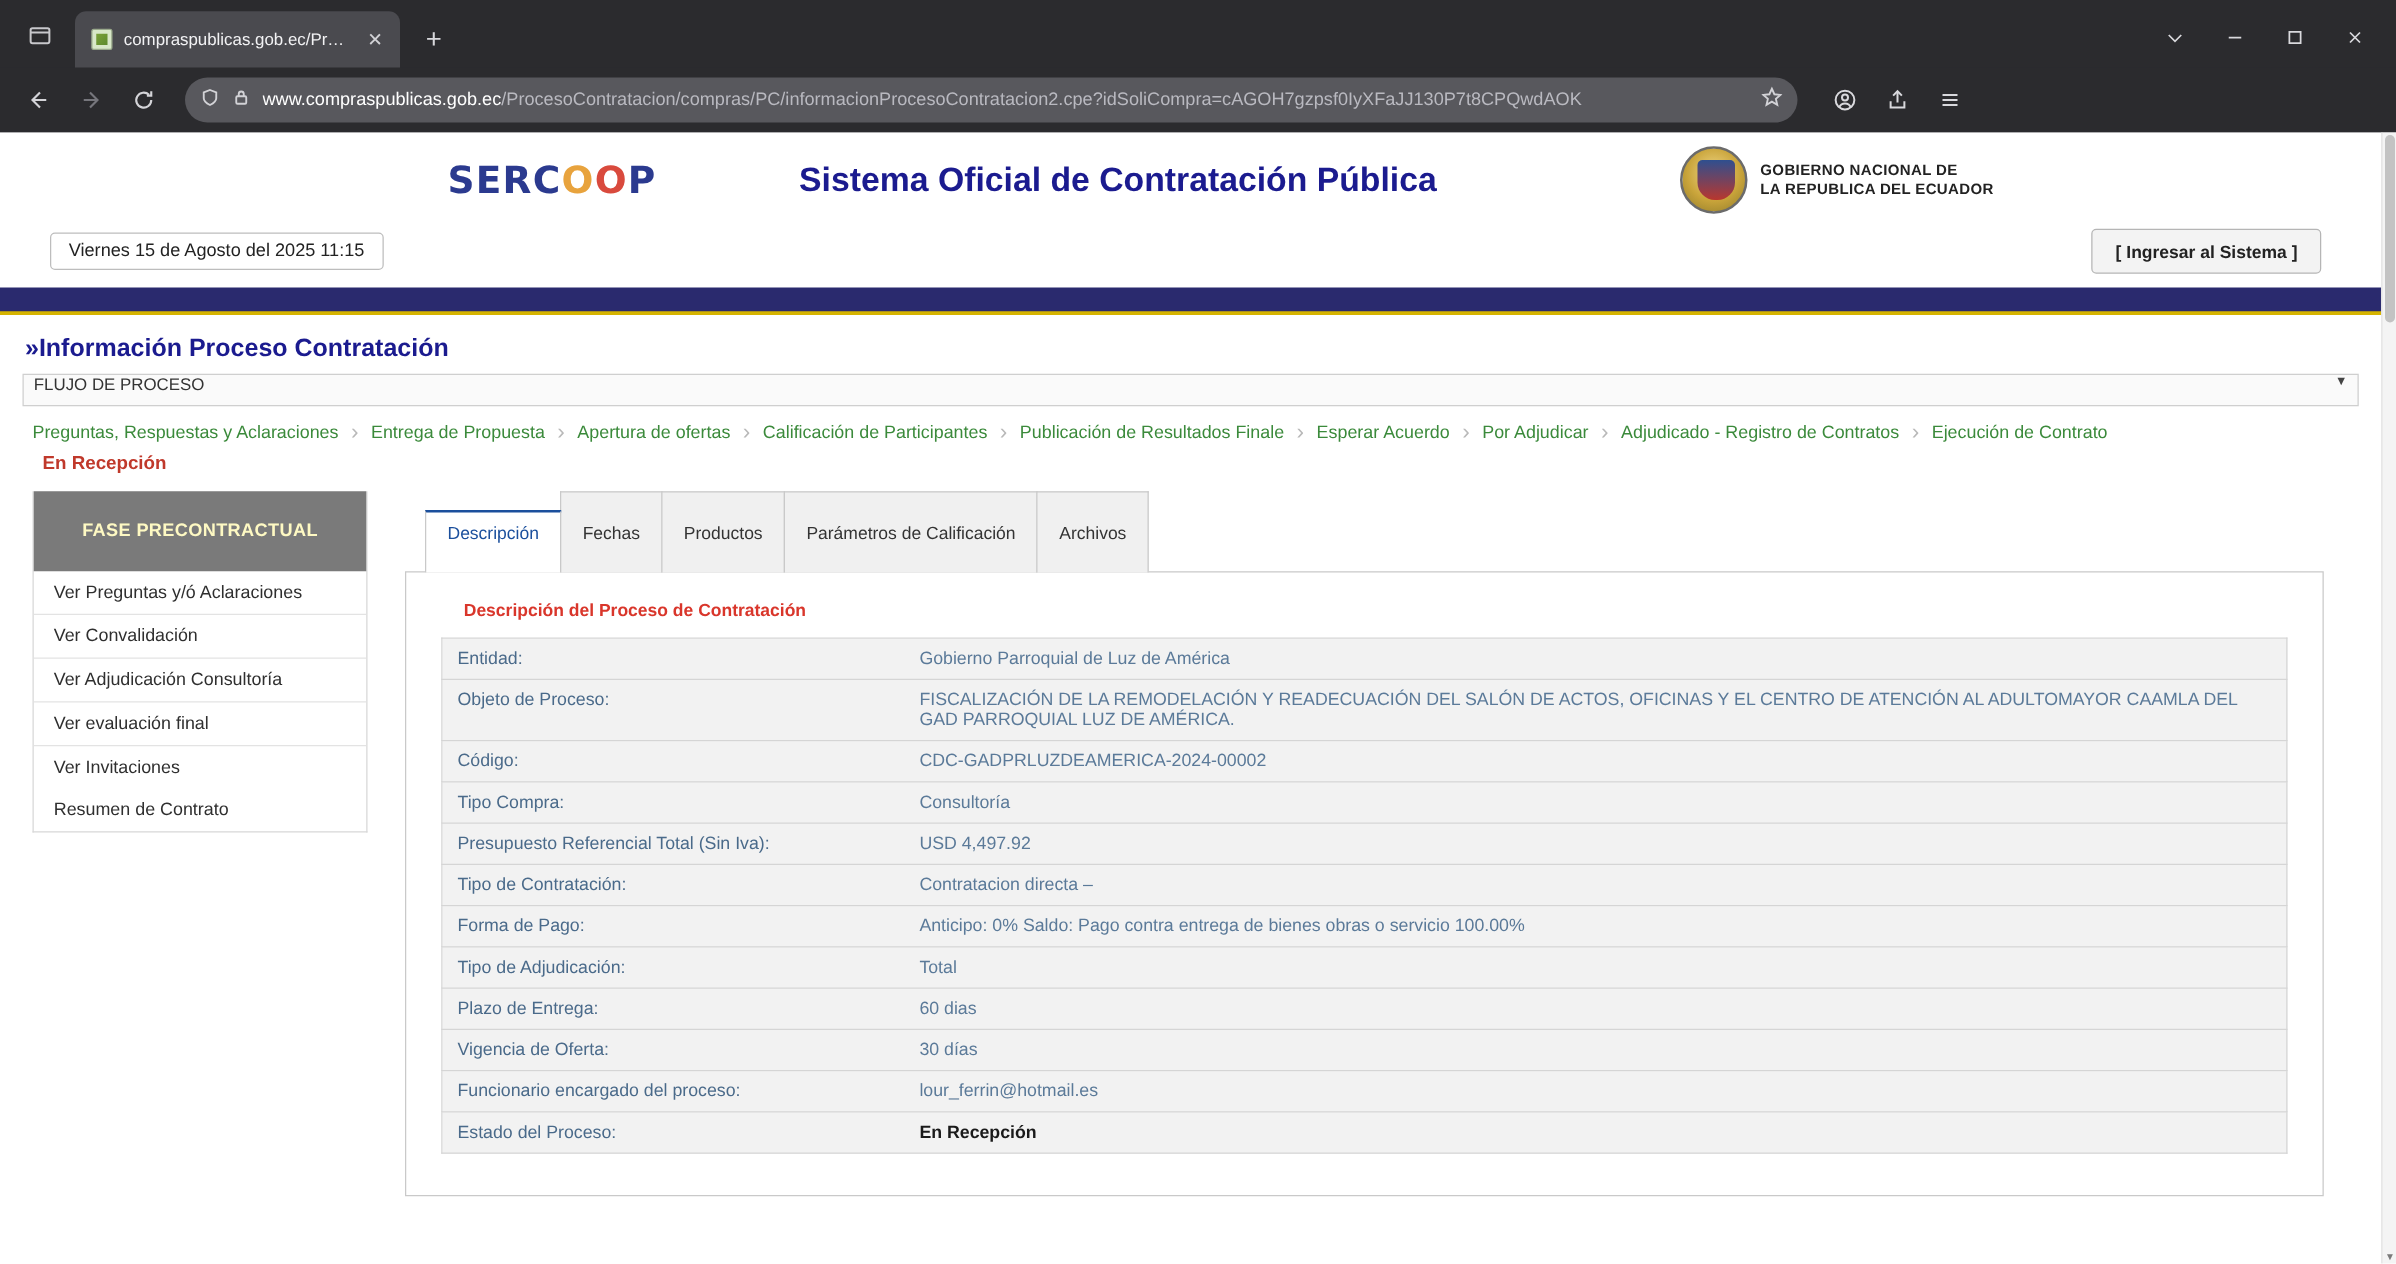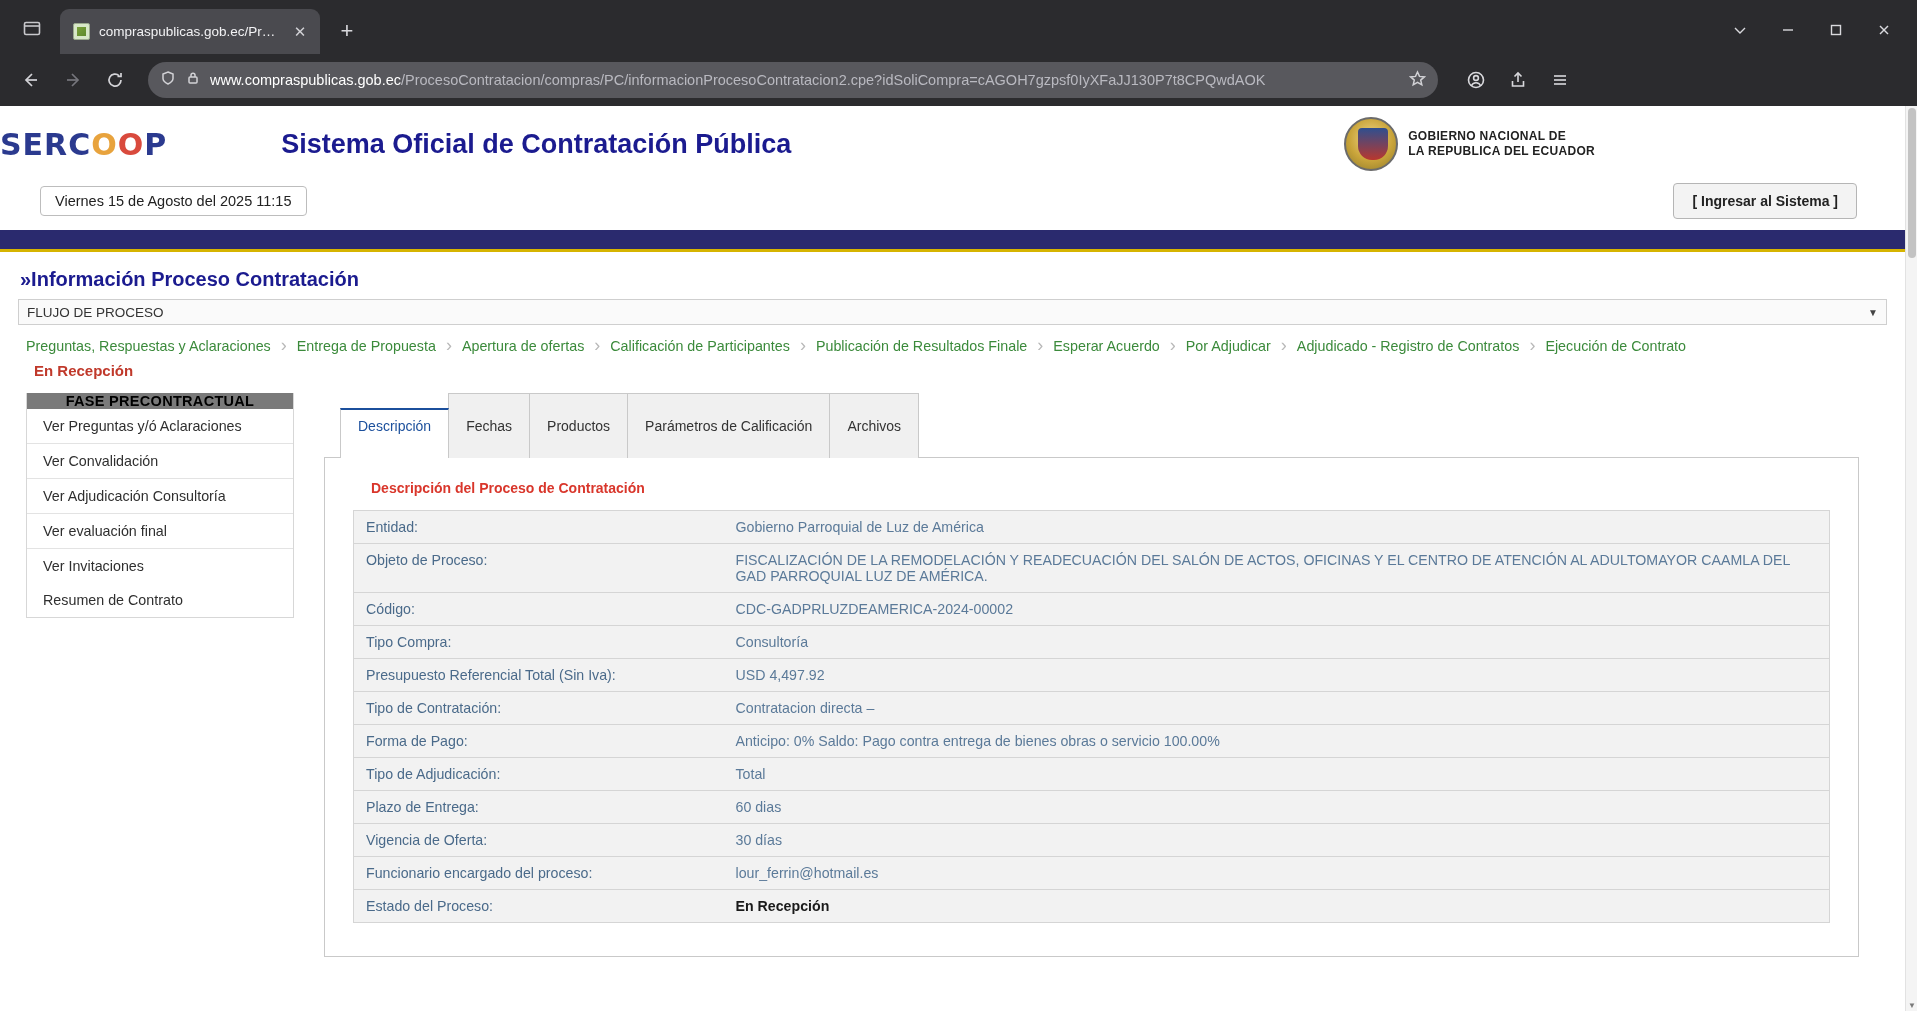--- a/index.html
+++ b/index.html
@@ -176,20 +176,21 @@
   }
 
   
   .site-header {
     display: flex;
     align-items: center;
     padding: 14px 0 10px 0;
     height: 72px;
   }
   .sercop-logo {
+    margin-left: 358px;
     font-size: 30px;
     font-weight: bold;
     letter-spacing: 1px;
     font-family: "DejaVu Sans", sans-serif;
     color: #2b3a8f;
     position: relative;
   }
   .sercop-logo .o1 { color: #e8a33d; }
   .sercop-logo .o2 { color: #d94a3d; }
   .site-title {
@@ -266,21 +267,20 @@
     font-weight: bold;
     padding: 16px 0 8px 20px;
   }
 
   .flujo-bar {
     margin: 0 18px;
     border: 1px solid #cfcfcf;
     background: #fafafa;
     height: 26px;
     display: flex;
-    align-items: center;
     padding: 0 8px;
     font-size: 13.5px;
     color: #333;
     position: relative;
   }
   .flujo-bar .caret {
     position: absolute;
     right: 8px;
     color: #444;
     font-size: 10px;
@@ -321,25 +321,25 @@
   .sidebar {
     width: 268px;
     margin-left: 26px;
     border: 1px solid #d7d7d7;
     border-top: none;
     background: #fff;
     height: fit-content;
   }
   .side-head {
     background: #7a7a7a;
-    color: #000000;
+    color: #fef9c3;
     font-size: 14.5px;
     font-weight: bold;
     text-align: center;
-    padding: 0 0;
+    padding: 24px 0;
     letter-spacing: .3px;
   }
   .side-item {
     border-bottom: 1px solid #e3e3e3;
     padding: 9px 0 9px 16px;
     font-size: 14.3px;
     color: #2f2f2f;
   }
   .side-item:last-child { border-bottom: none; }
 

